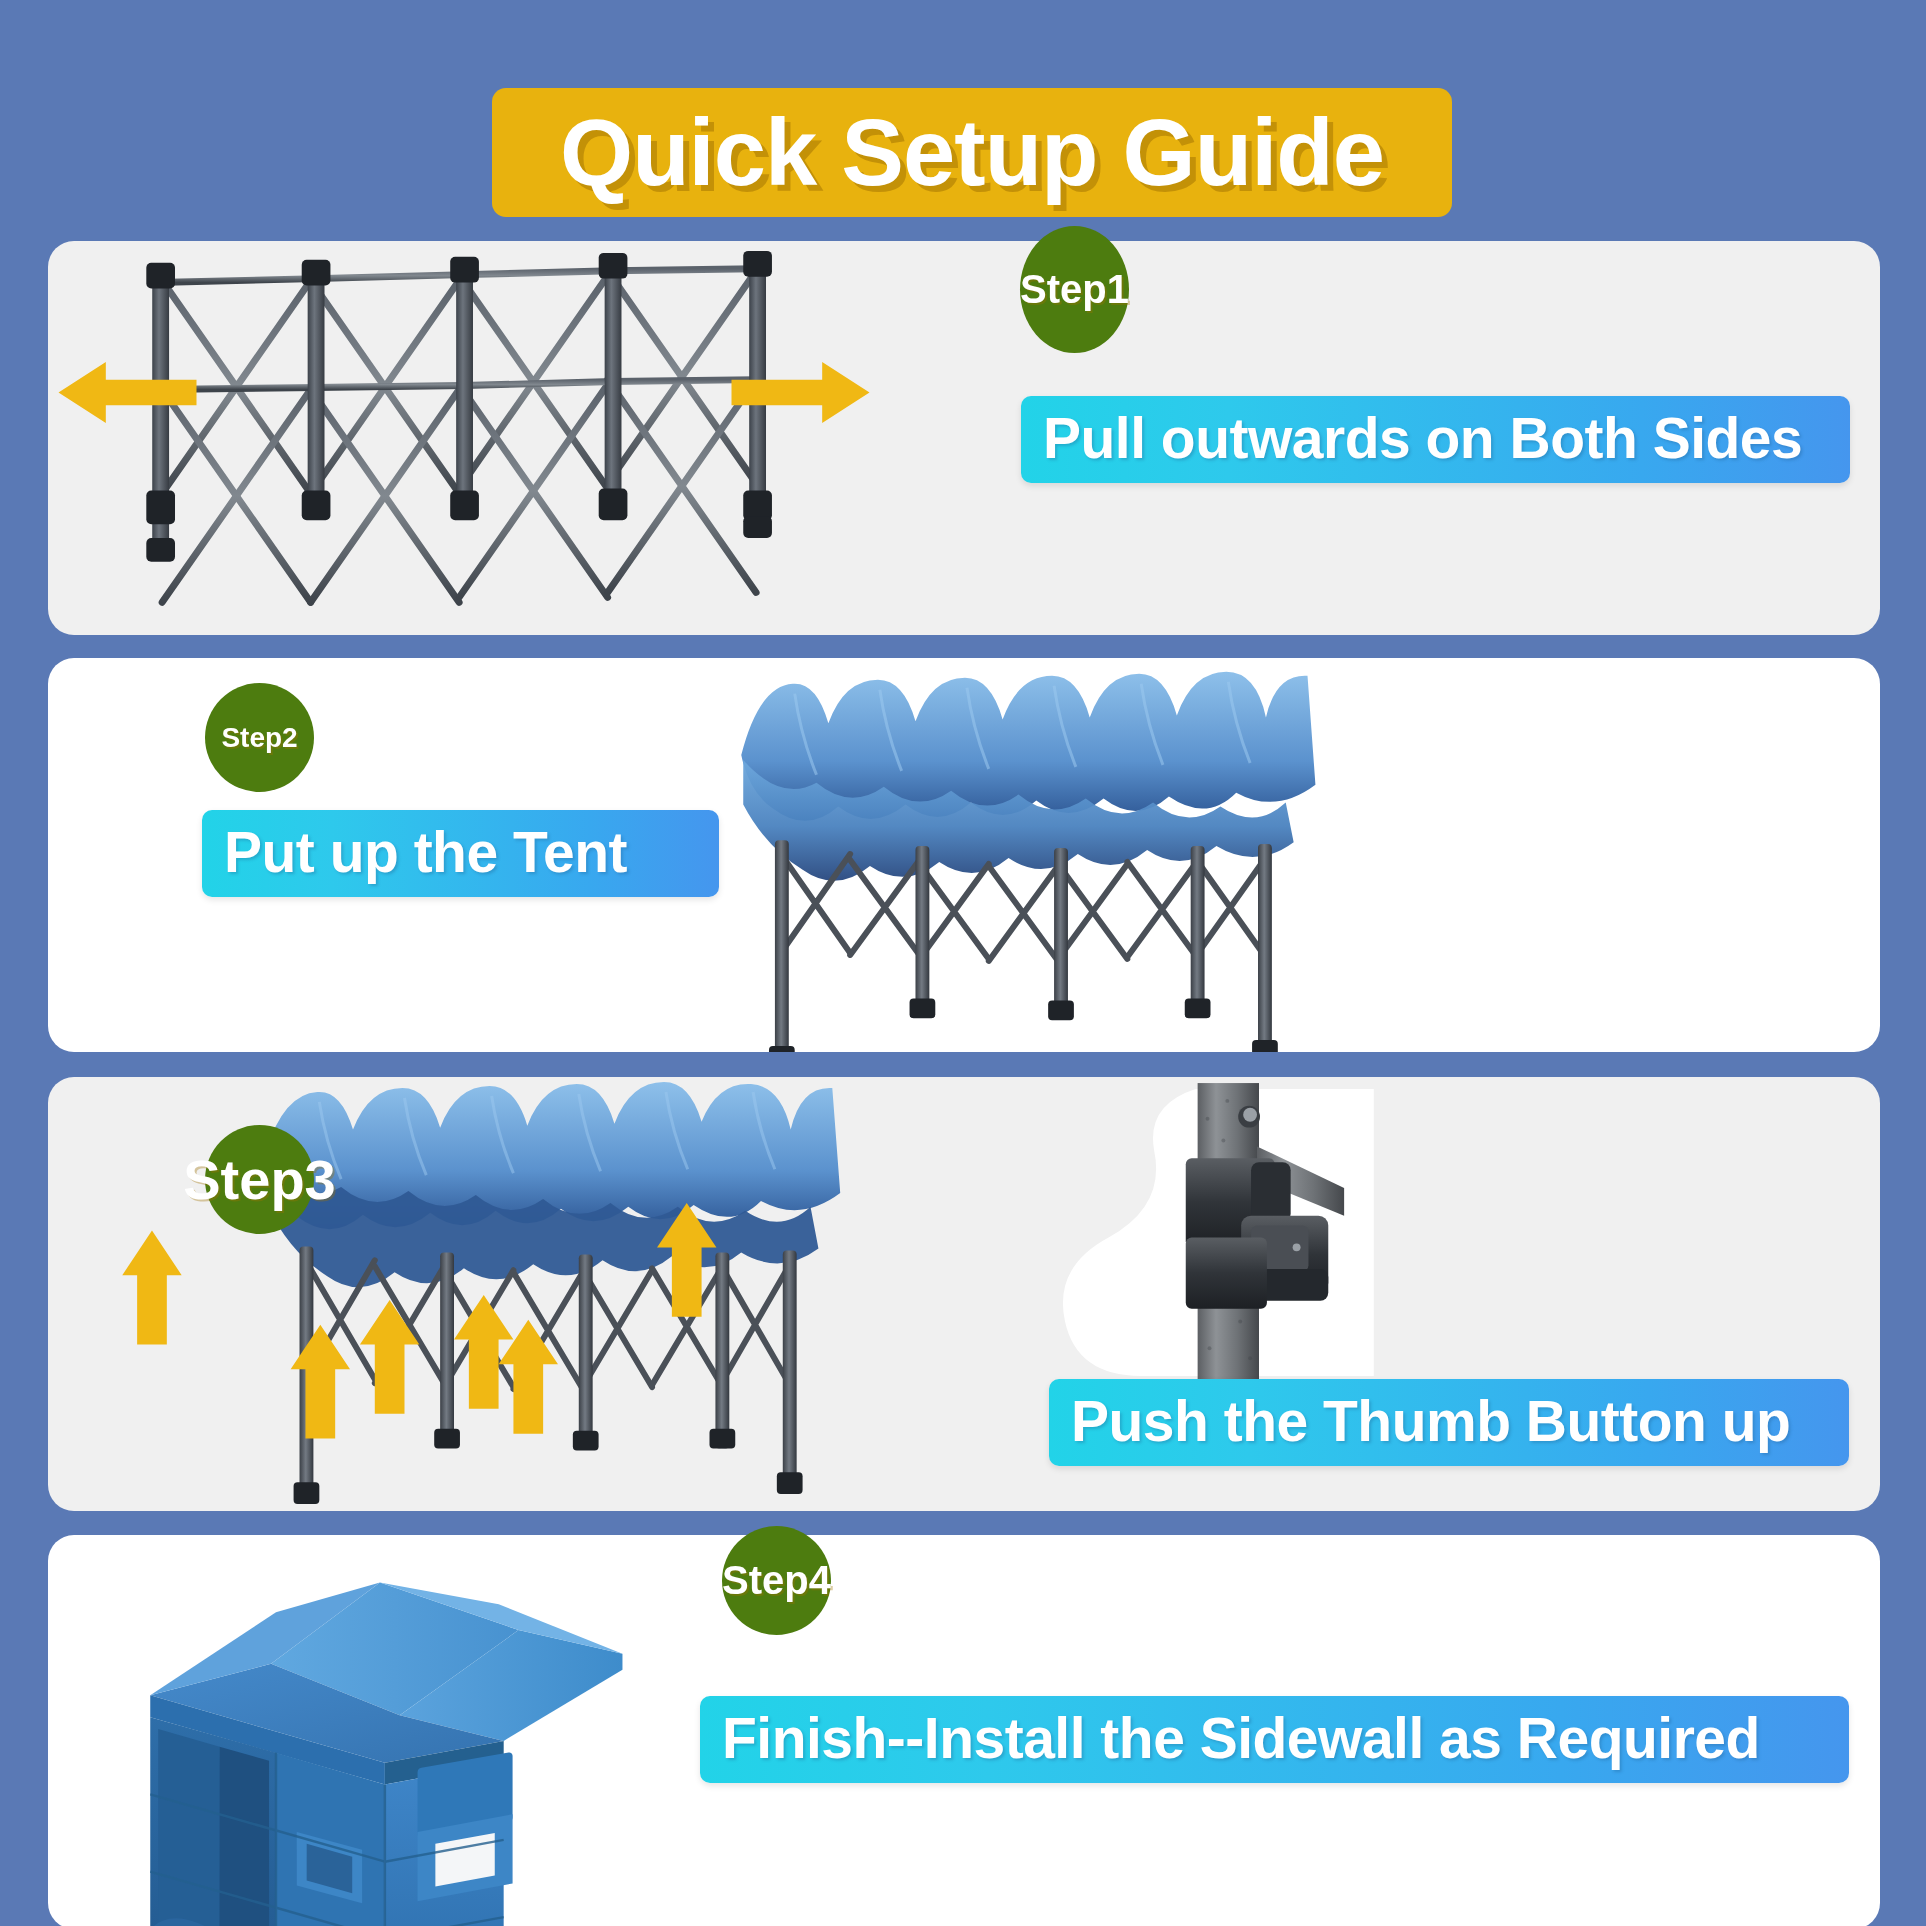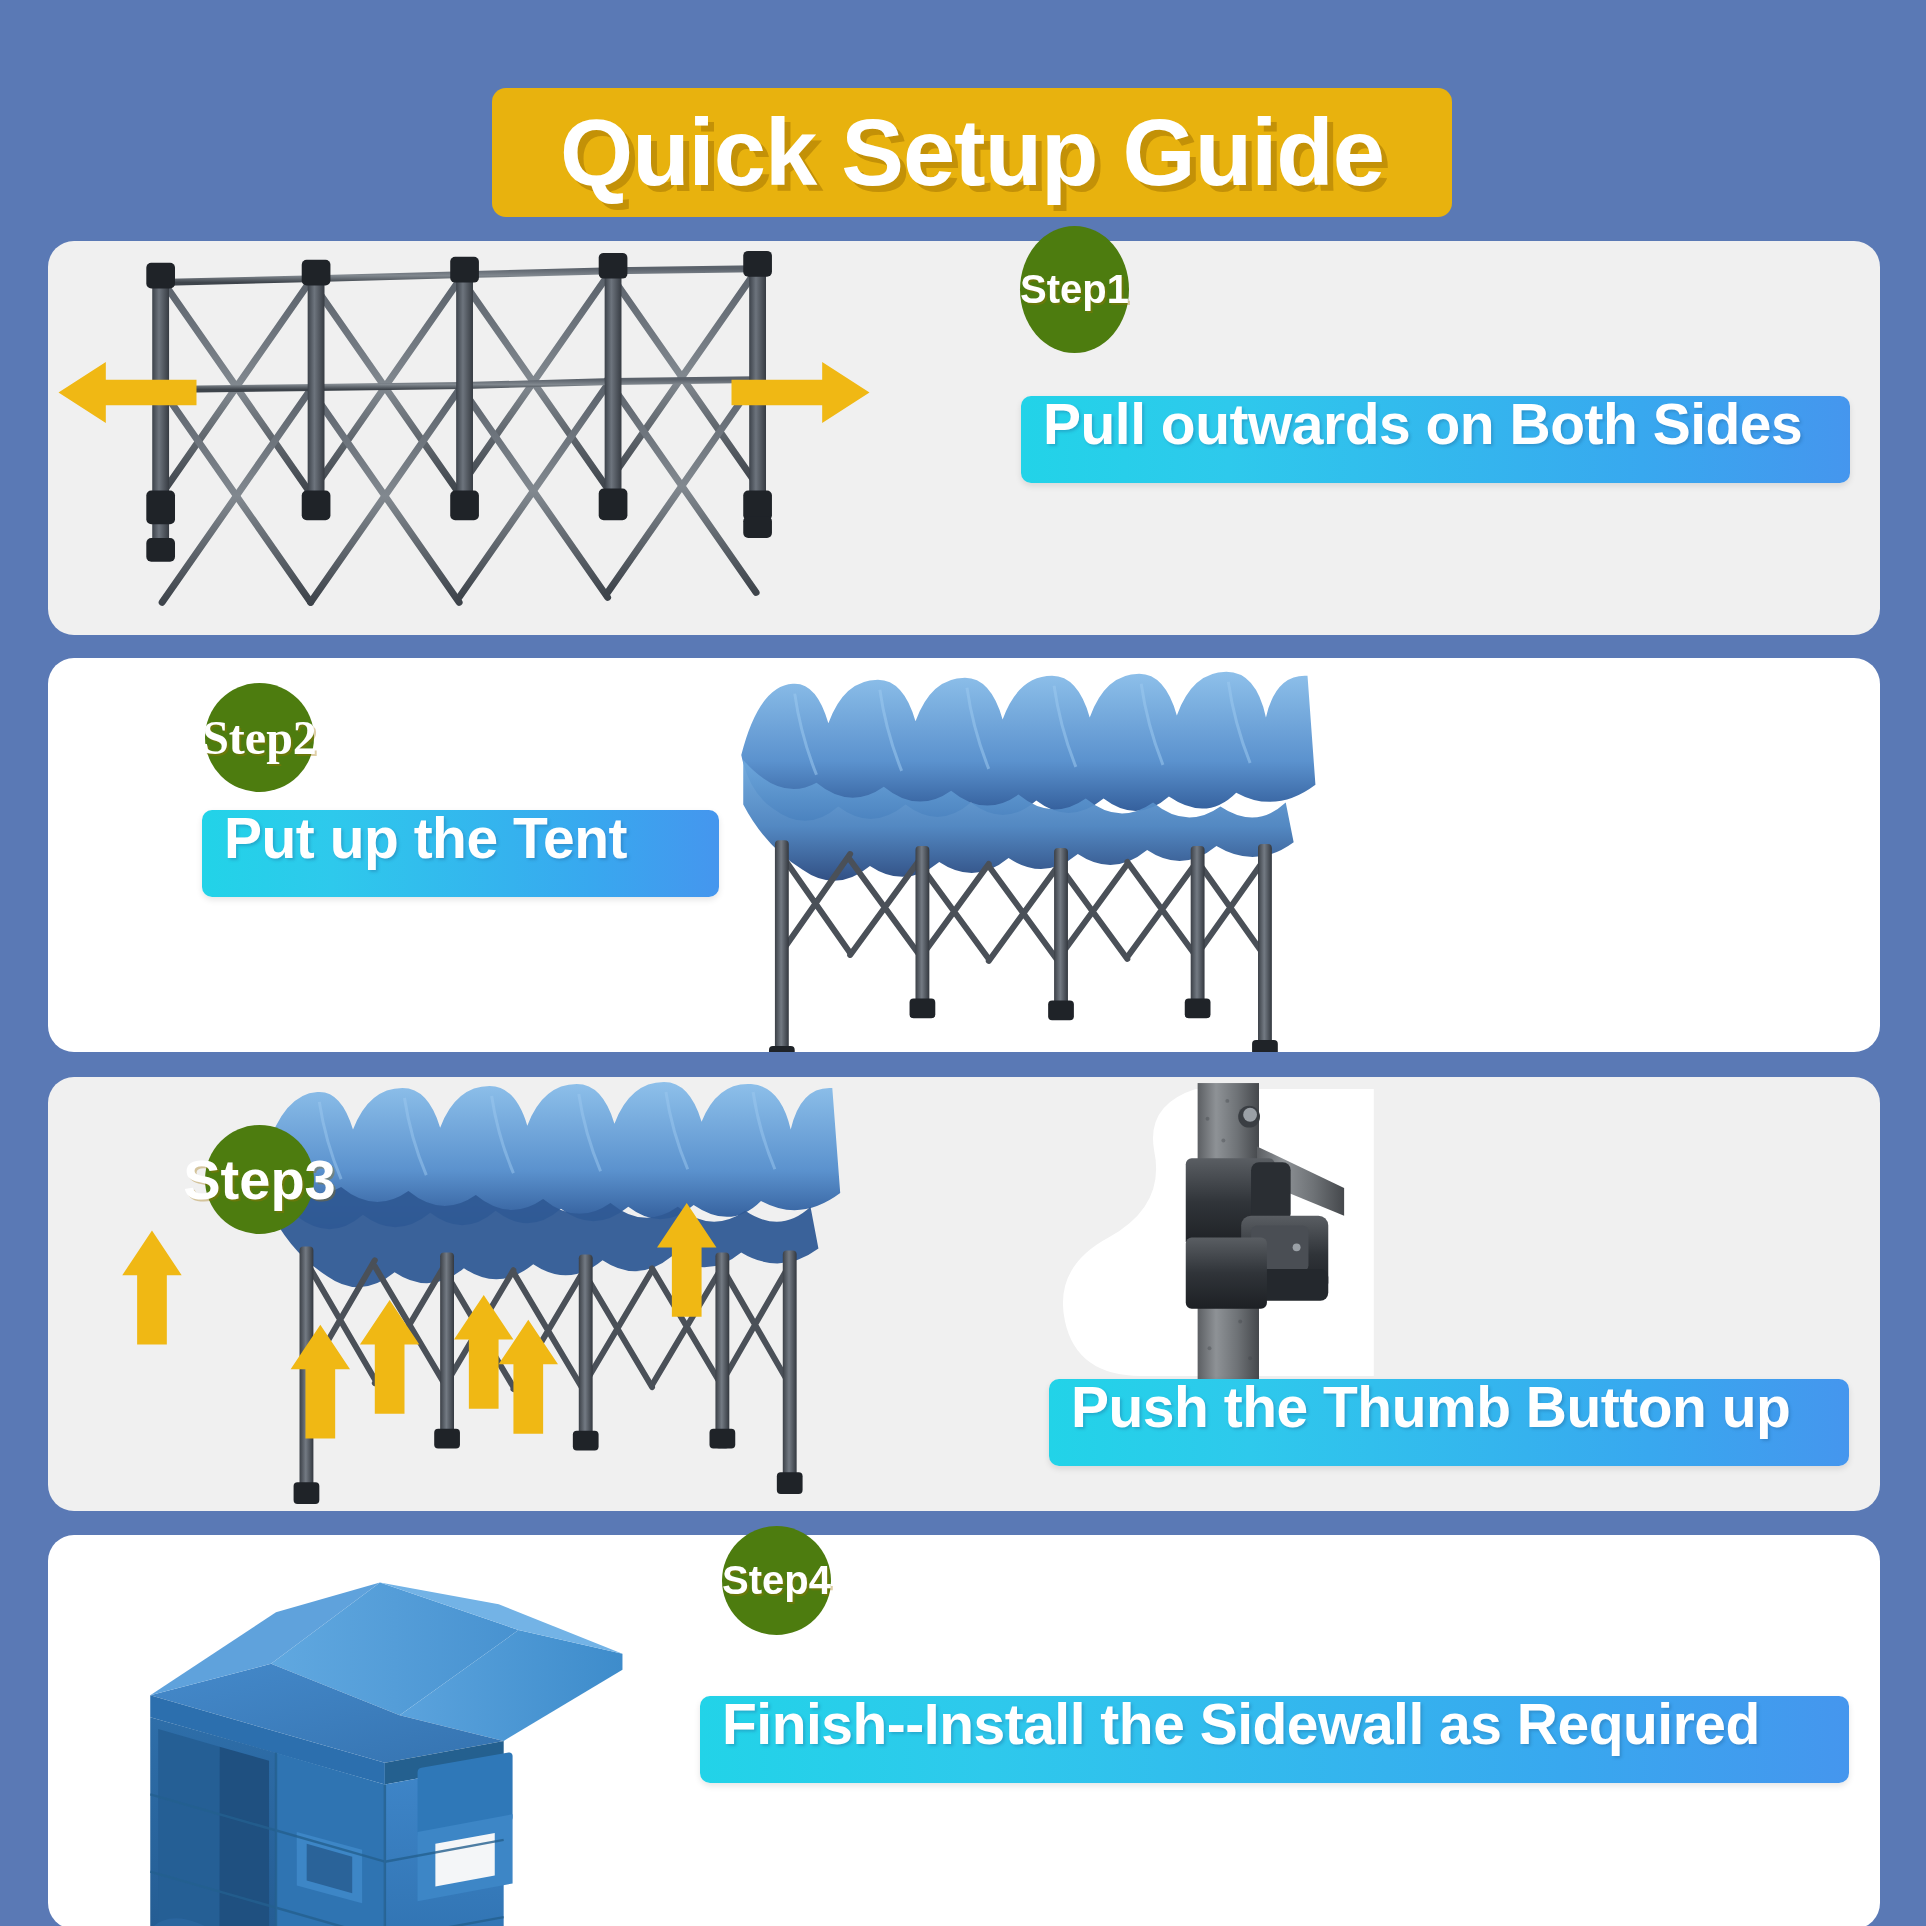--- a/index.html
+++ b/index.html
@@ -33,31 +33,31 @@
   #panel-4{top:1535px;height:394px;background:#ffffff;}
 
   
   .step-badge{
     position:absolute;background:#4d7c0f;color:#fff;
     display:flex;align-items:center;justify-content:center;
     font-weight:bold;border-radius:50%;
     text-shadow:2px 2px 0 rgba(160,115,0,.35);
   }
   #badge-1{left:1020px;top:226px;width:109px;height:127px;font-size:40px;}
-  #badge-2{left:205px;top:683px;width:109px;height:109px;font-size:48px;font-family:Liberation Serif, serif;}
+  #badge-2{left:205px;top:683px;width:109px;height:109px;font-size:28px;}
   #badge-3{left:205px;top:1125px;width:109px;height:109px;font-size:56px;}
   #badge-4{left:722px;top:1526px;width:109px;height:109px;font-size:40px;}
 
   
   .label-banner{
     position:absolute;
     background:linear-gradient(90deg,#22d3e8 0%,#2ec9ec 25%,#38a8ef 75%,#4596ee 100%);
     border-radius:10px;
-    display:flex;align-items:flex-start;
-    padding:0 22px;box-sizing:border-box;
+    display:flex;align-items:flex-end;
+    padding:16px 22px;box-sizing:border-box;
     box-shadow:0 3px 6px rgba(0,0,0,.10);
   }
   .label-text{
     color:#ffffff;font-weight:bold;font-size:57px;white-space:nowrap;
     letter-spacing:-0.5px;line-height:1;
     text-shadow:2px 2px 3px rgba(30,90,140,.30);
   }
   #banner-1{left:1021px;top:396px;width:829px;height:87px;}
   #banner-2{left:202px;top:810px;width:517px;height:87px;}
   #banner-3{left:1049px;top:1379px;width:800px;height:87px;}

